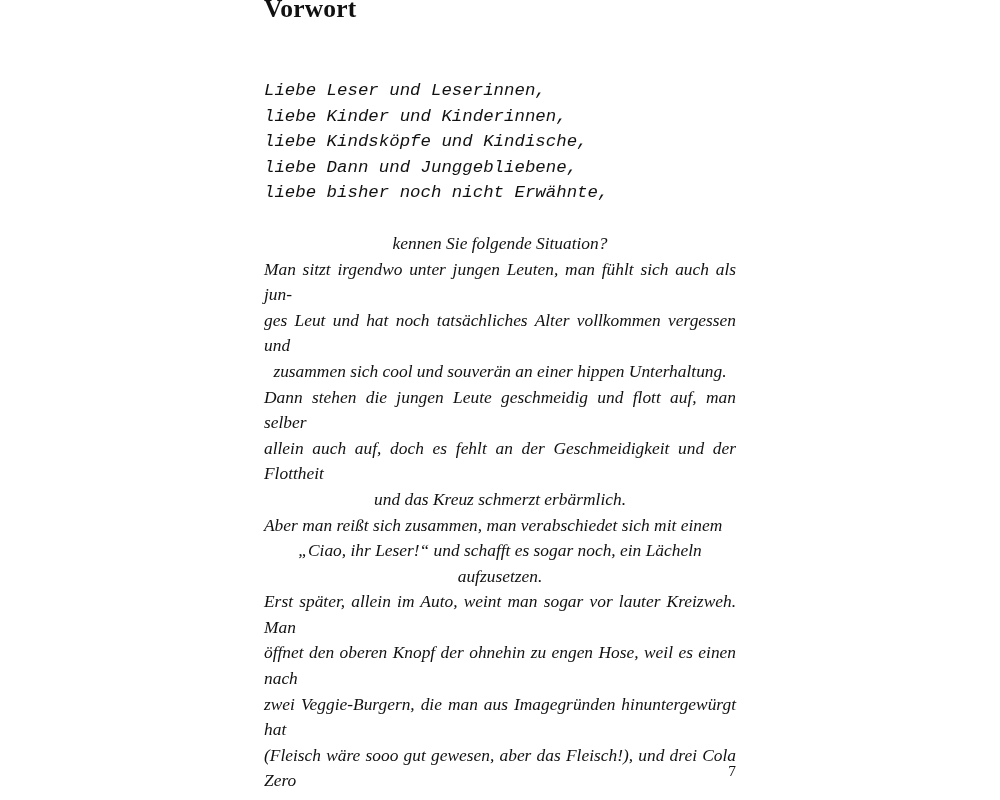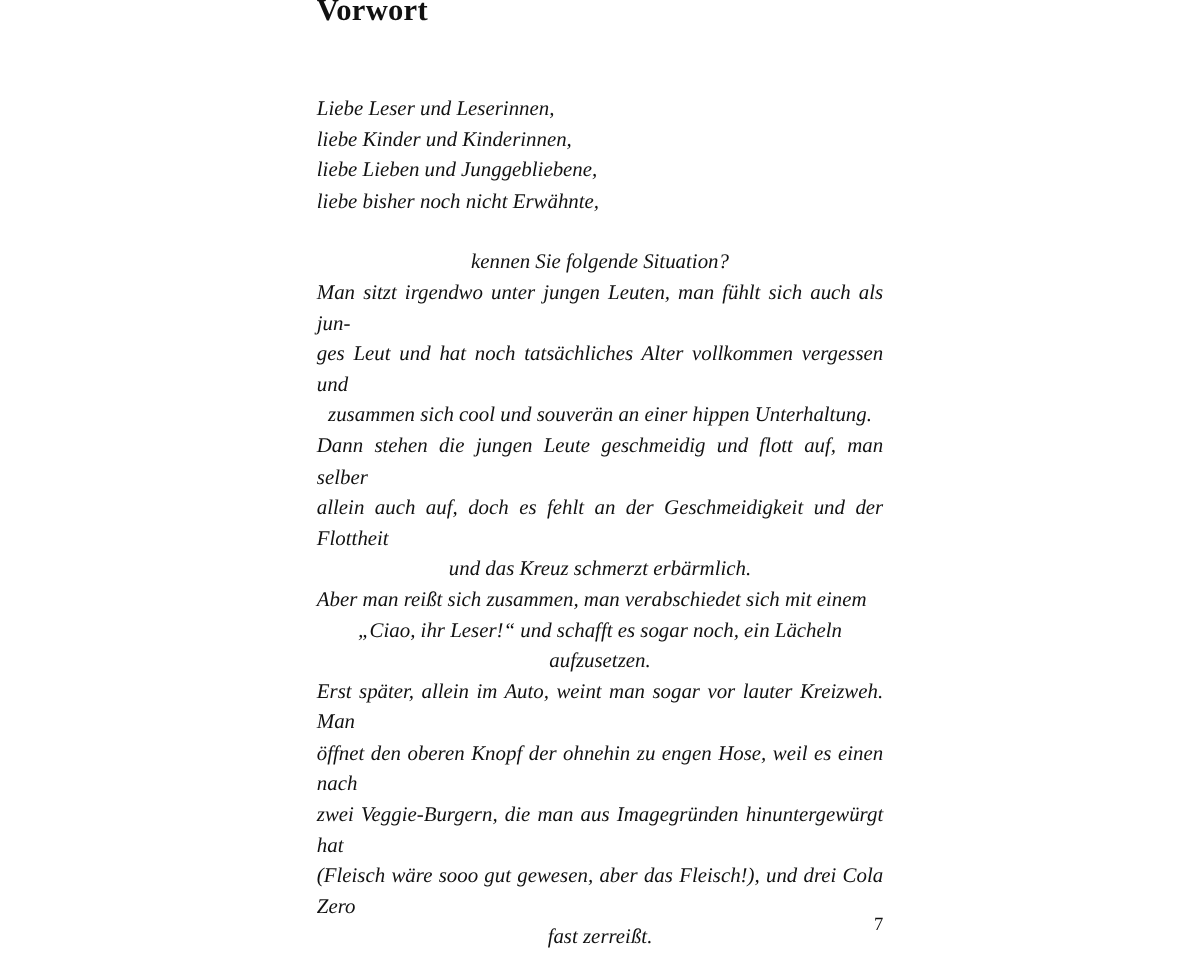--- a/index.html
+++ b/index.html
@@ -41,20 +41,21 @@
     margin-top: 48px;
     font-style: italic;
     font-size: 17.4px;
     line-height: 25.6px;
     text-align: justify;
     text-justify: inter-word;
     hyphens: manual;
   }
   .salutation {
     margin: 0;
+    font-family: Liberation Mono, monospace;
   }
   .salutation .line {
     display: block;
     white-space: nowrap;
   }
   .gap {
     height: 25px;
   }
   .para {
     margin: 0;
@@ -83,21 +84,22 @@
 <div class="page">
   <div class="content">
 
     <h1 class="chapter-title">Vorwort</h1>
 
     <div class="body-text">
 
       <div class="salutation">
         <span class="line">Liebe Leser und Leserinnen,</span>
         <span class="line">liebe Kinder und Kinderinnen,</span>
-        <span class="line">liebe Lieben und Junggebliebene,</span>
+        <span class="line">liebe Kindsköpfe und Kindische,</span>
+        <span class="line">liebe Dann und Junggebliebene,</span>
         <span class="line">liebe bisher noch nicht Erwähnte,</span>
       </div>
 
       <div class="gap"></div>
 
       <div class="para">
         <span class="line last">kennen Sie folgende Situation?</span>
       </div>
 
       <div class="para">

